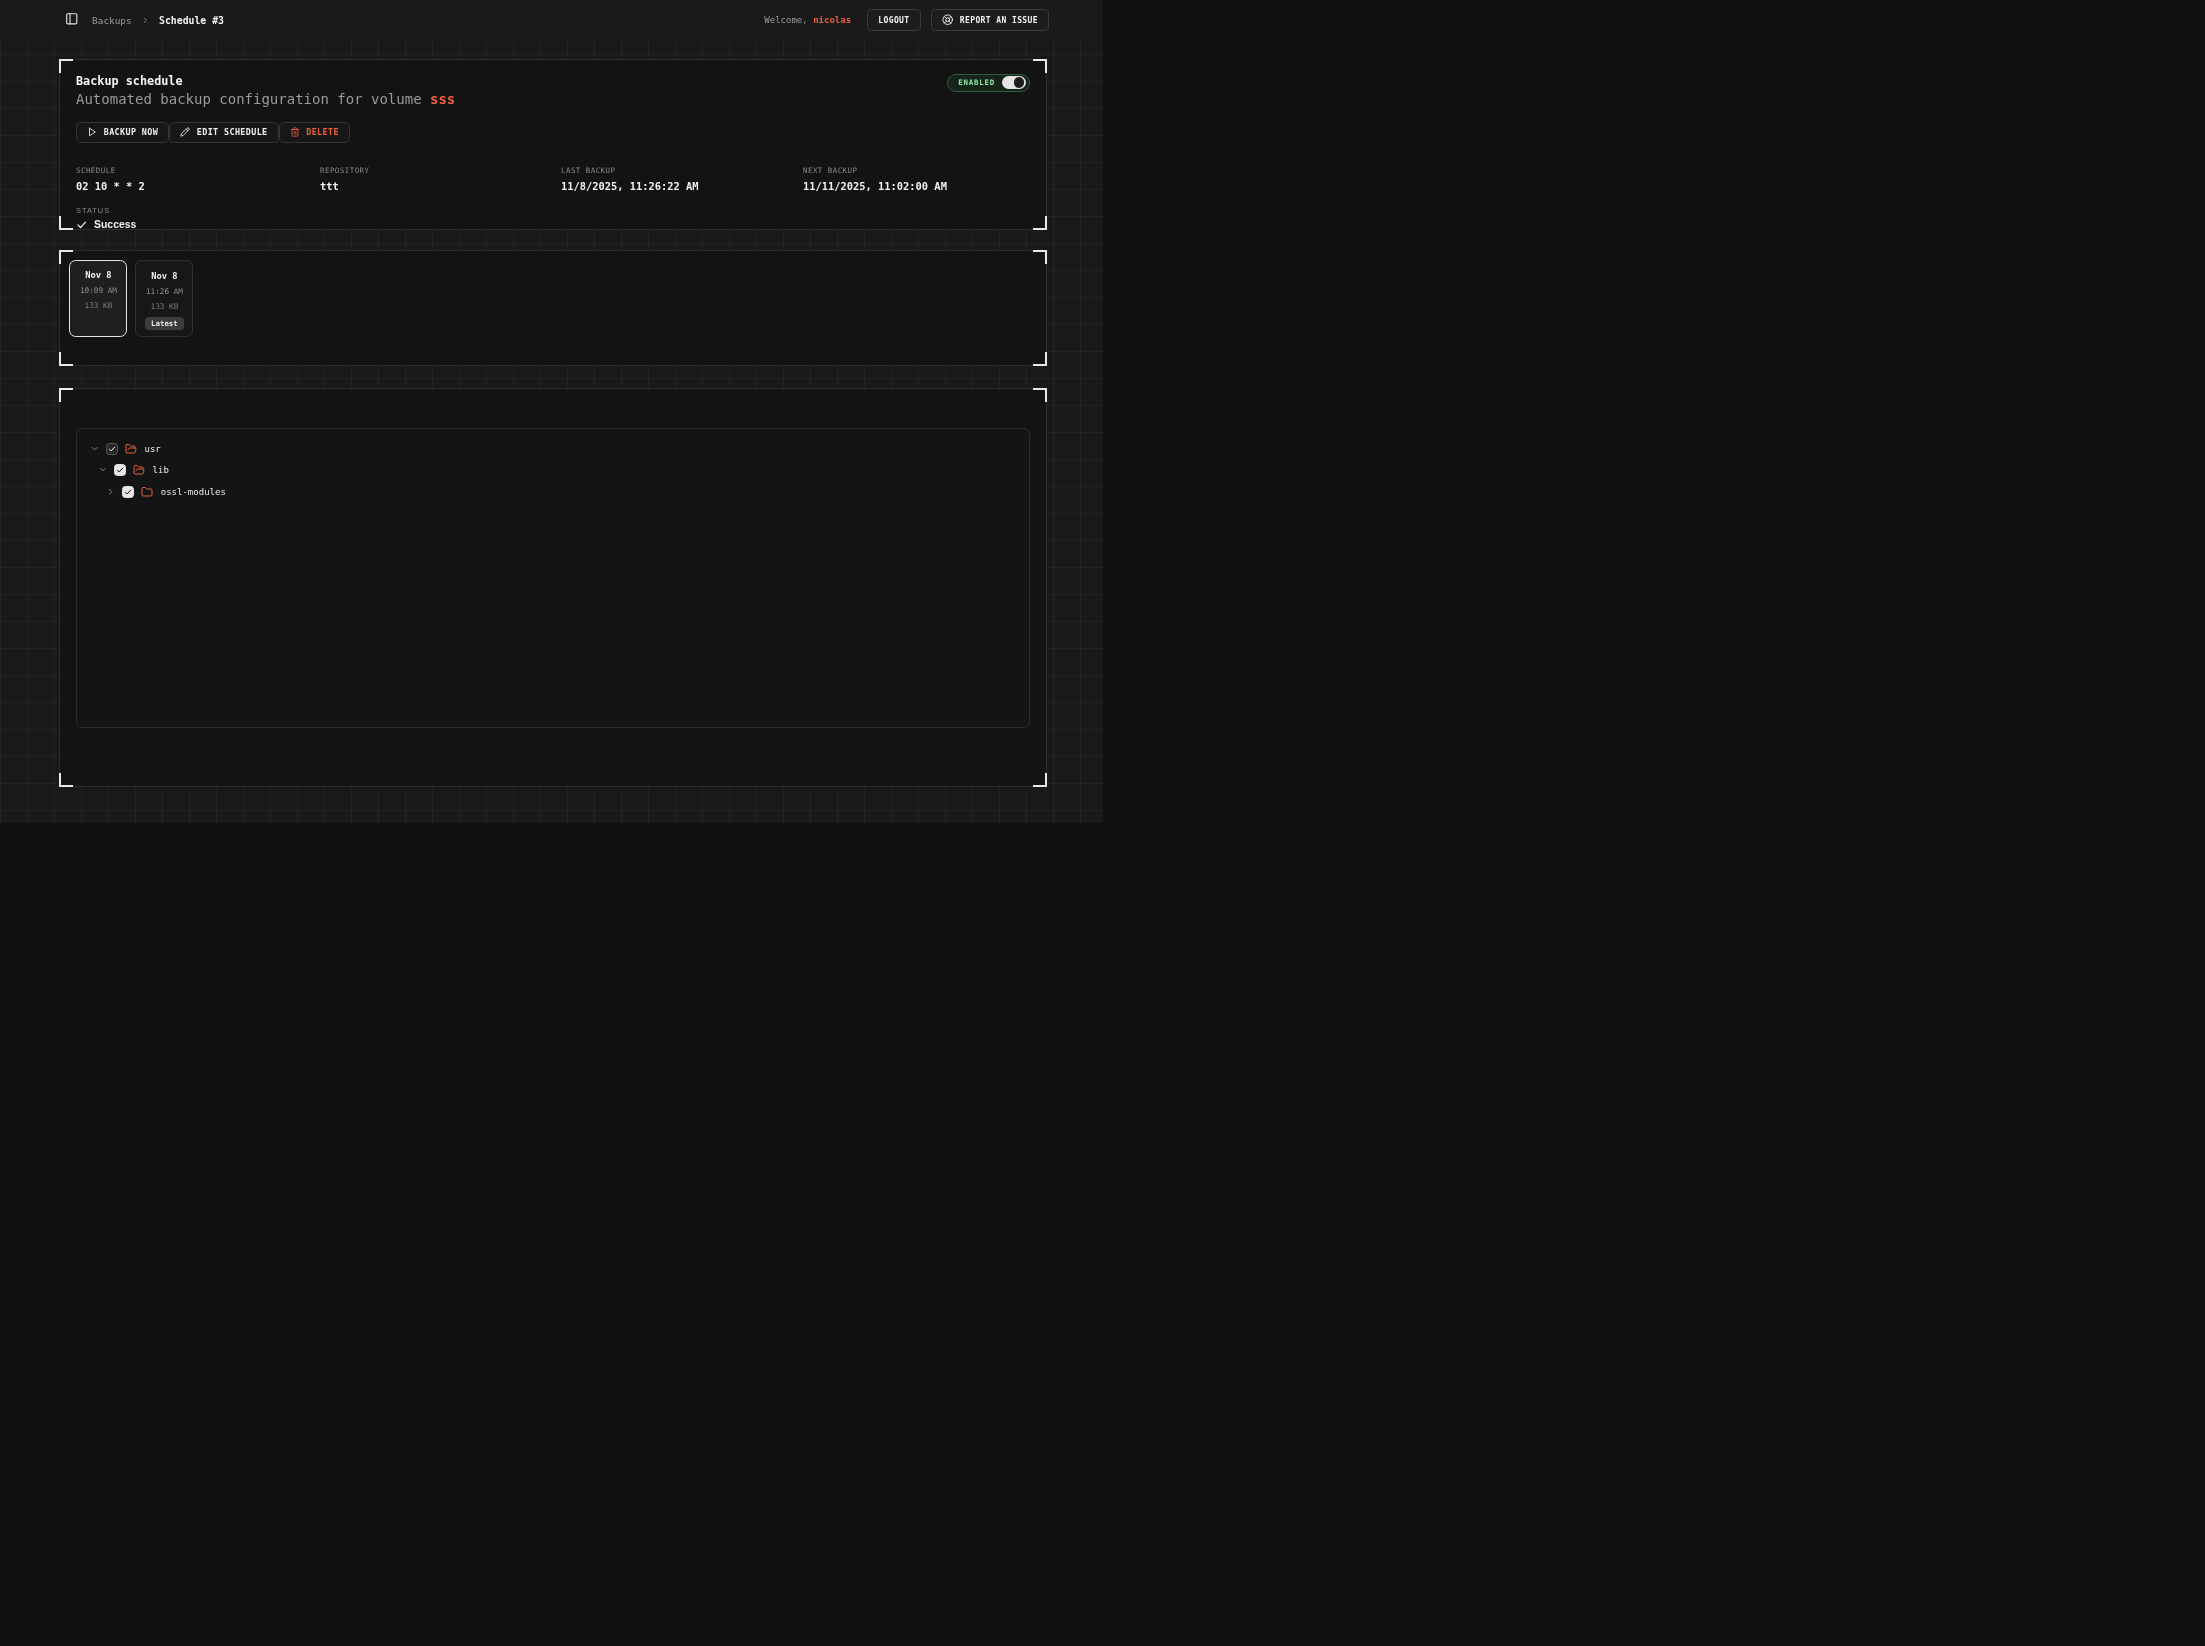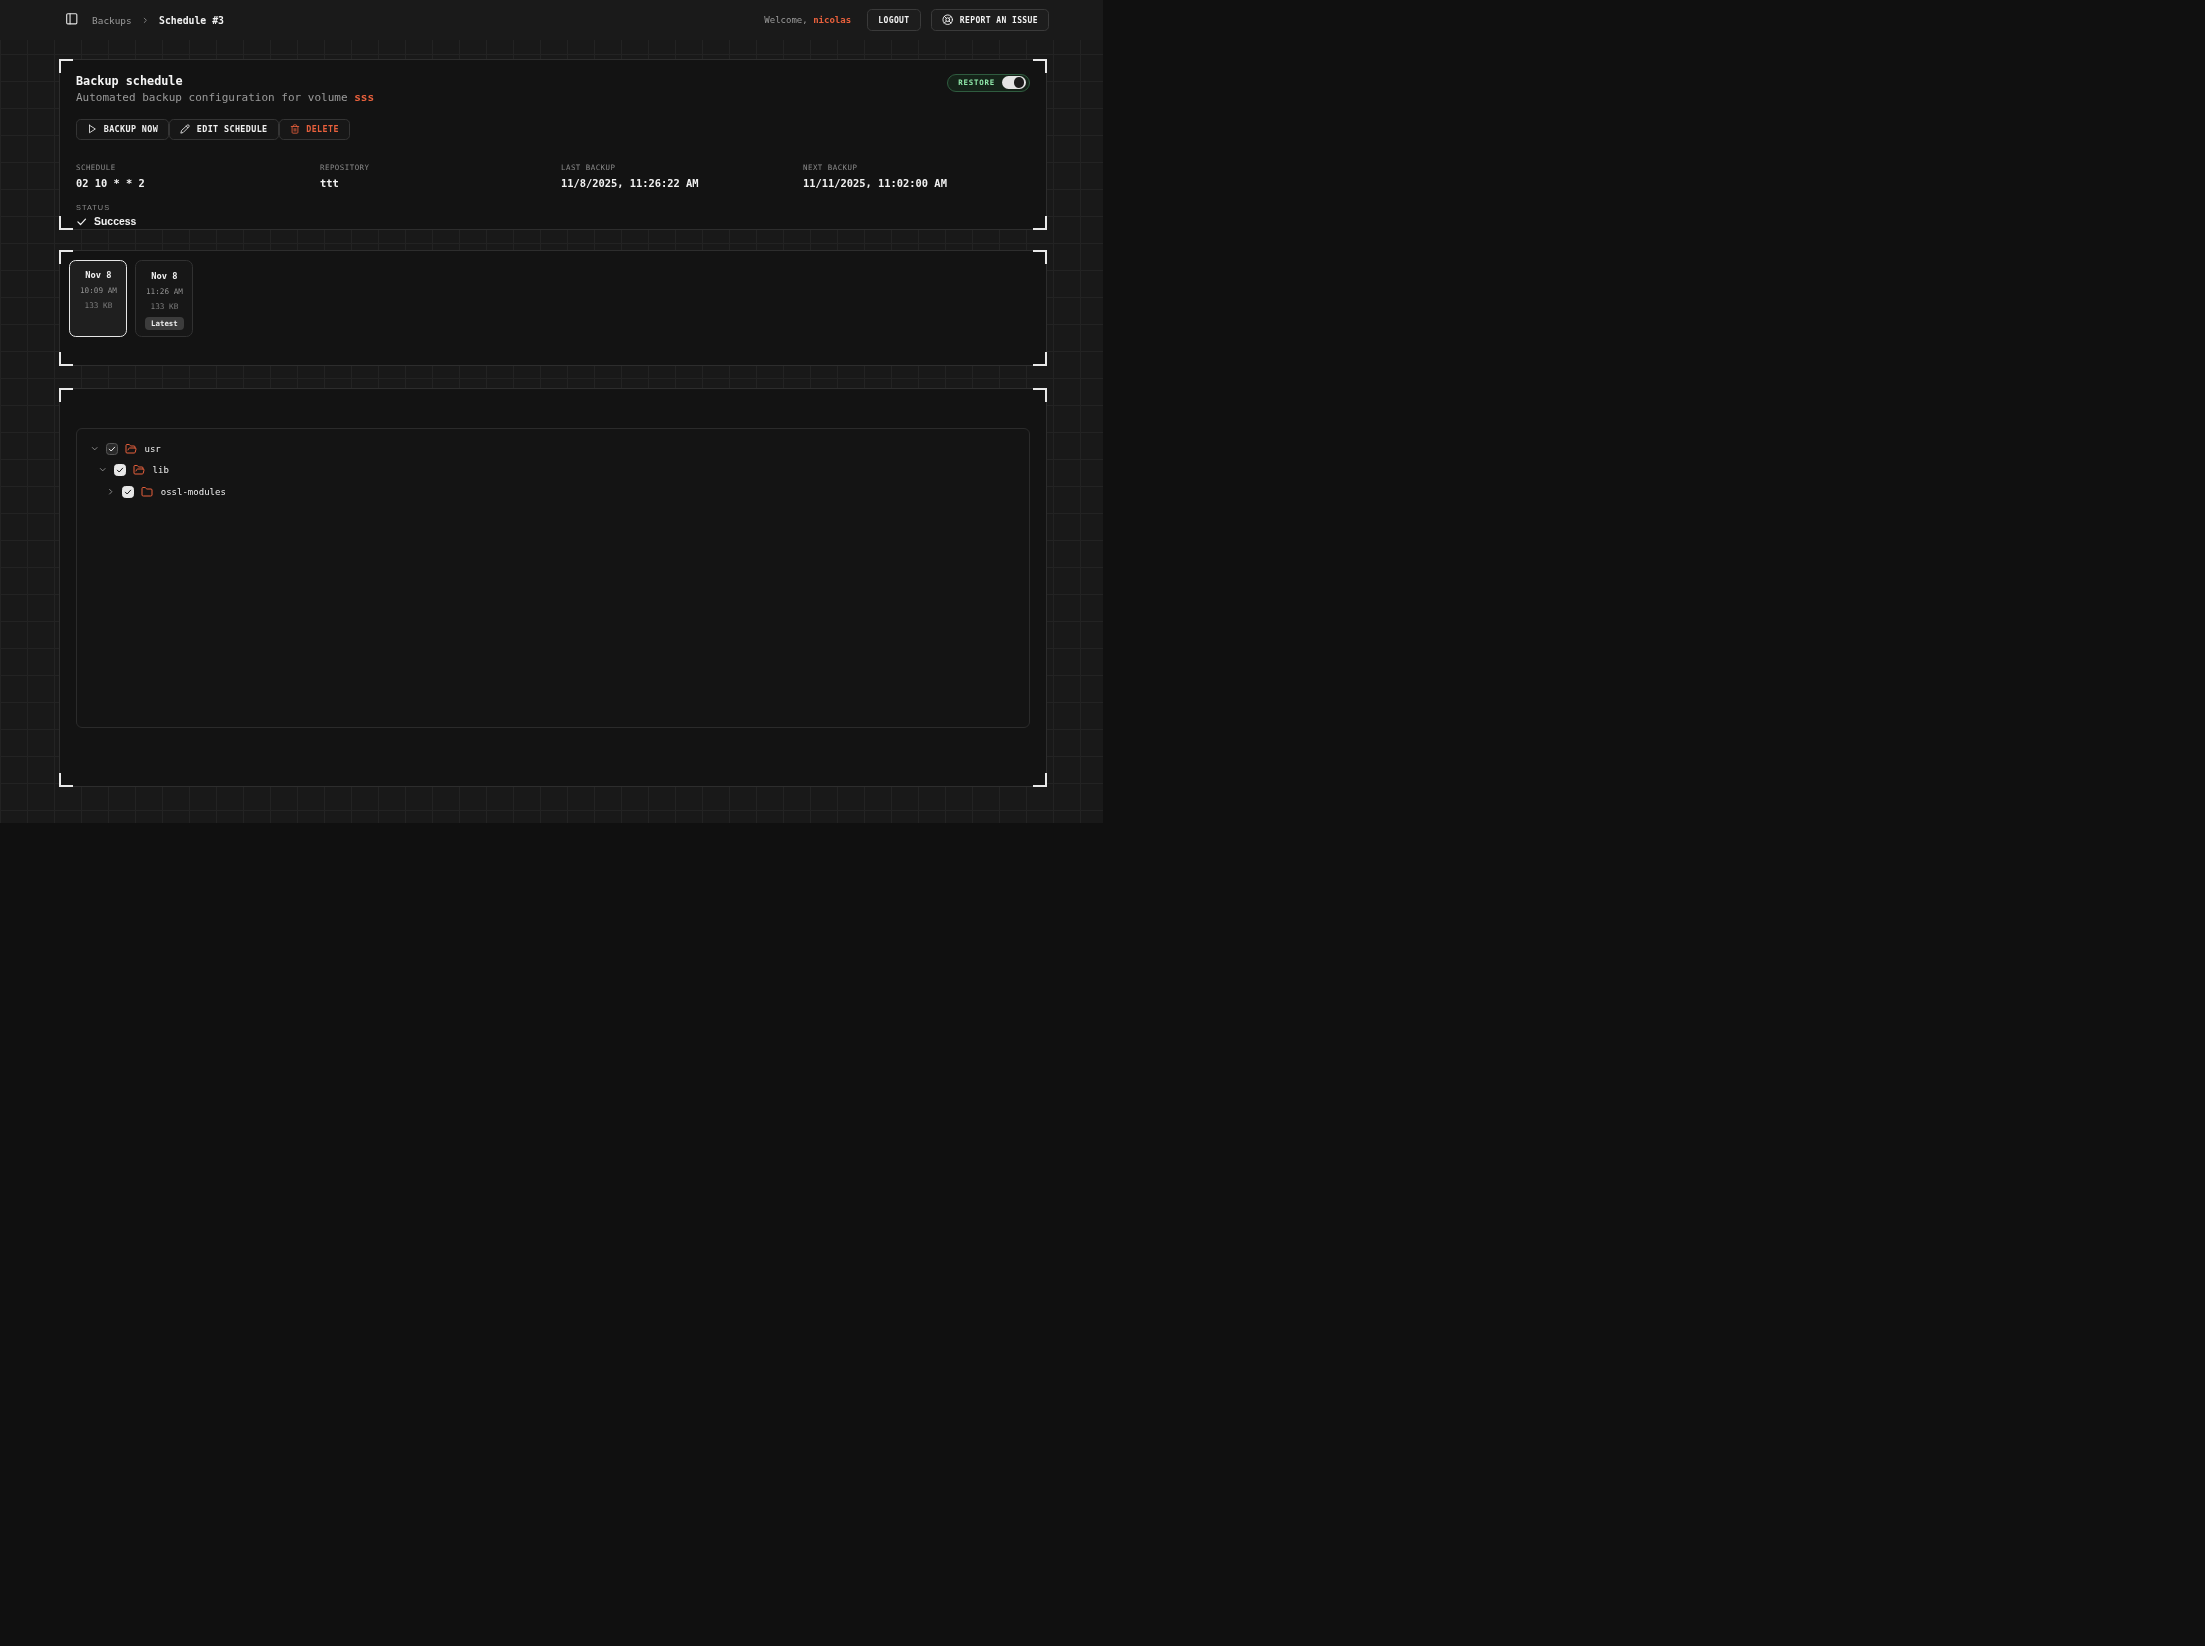--- a/index.html
+++ b/index.html
@@ -46,21 +46,21 @@
   .corner { position:absolute; width:14px; height:14px; pointer-events:none; }
   .corner.tl { top:-1.3px; left:-1.3px; border-top:2px solid #e9e9e9; border-left:2px solid #e9e9e9; }
   .corner.tr { top:-1.3px; right:-1.3px; border-top:2px solid #e9e9e9; border-right:2px solid #e9e9e9; }
   .corner.bl { bottom:-1.3px; left:-1.3px; border-bottom:2px solid #e9e9e9; border-left:2px solid #e9e9e9; }
   .corner.br { bottom:-1.3px; right:-1.3px; border-bottom:2px solid #e9e9e9; border-right:2px solid #e9e9e9; }
 
   
   .schedule-card { left:59px; top:59px; width:988px; height:171px; padding:13.5px 16px; }
   .sc-top { display:flex; justify-content:space-between; align-items:flex-start; }
   .sc-title { font-size:11.8px; font-weight:bold; color:#f5f5f5; }
-  .sc-sub { font-size:11px; color:#9a9a9a; margin-top:3.4px; }
+  .sc-sub { font-size:14px; color:#9a9a9a; margin-top:3.4px; }
   .sc-sub b { color:#e8603c; font-weight:bold; }
   .enabled-pill {
     display:flex; align-items:center; gap:6.7px; height:18px; padding:0 3.4px 0 10px;
     border:0.7px solid #2f5c3f; border-radius:672px; background:#152319; cursor:pointer;
   }
   .enabled-label { font-size:7.4px; font-weight:bold; letter-spacing:0.8px; color:#8ee6a8; }
   .toggle { position:relative; width:24px; height:13.5px; border-radius:672px; background:#e4e4e4; }
   .toggle .knob { position:absolute; top:1.3px; right:1.3px; width:10.8px; height:10.8px; border-radius:50%; background:#1c1c1c; }
 
   .sc-actions { display:flex; margin-top:15px; }
@@ -178,21 +178,21 @@
     <i class="corner tr"></i>
     <i class="corner bl"></i>
     <i class="corner br"></i>
 
     <div class="sc-top">
       <div>
         <h2 class="sc-title">Backup schedule</h2>
         <p class="sc-sub"><span>Automated backup configuration for volume</span> <b>sss</b></p>
       </div>
       <div class="enabled-pill">
-        <span class="enabled-label">RESTORE</span>
+        <span class="enabled-label">ENABLED</span>
         <span class="toggle">
             <span class="knob"></span>
           </span>
       </div>
     </div>
 
     <div class="sc-actions">
       <button class="abtn">
         <span style="display:flex;">
           <svg width="10" height="10" viewBox="0 0 24 24" fill="none" stroke="currentColor" stroke-width="2" stroke-linecap="round" stroke-linejoin="round">

